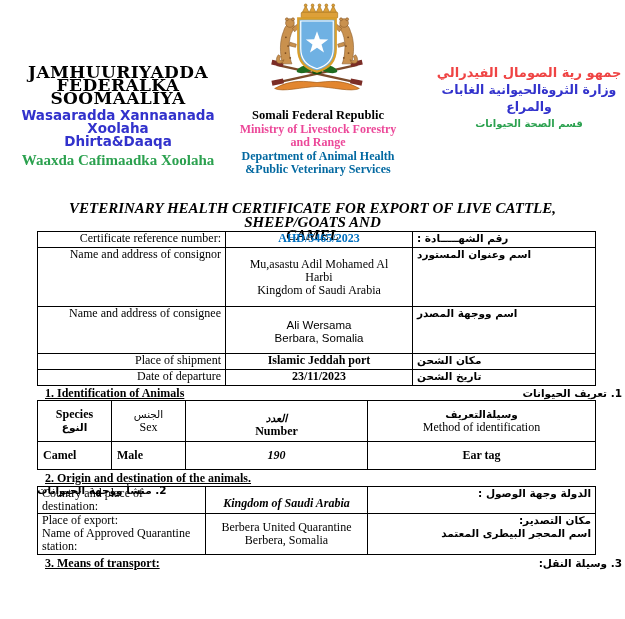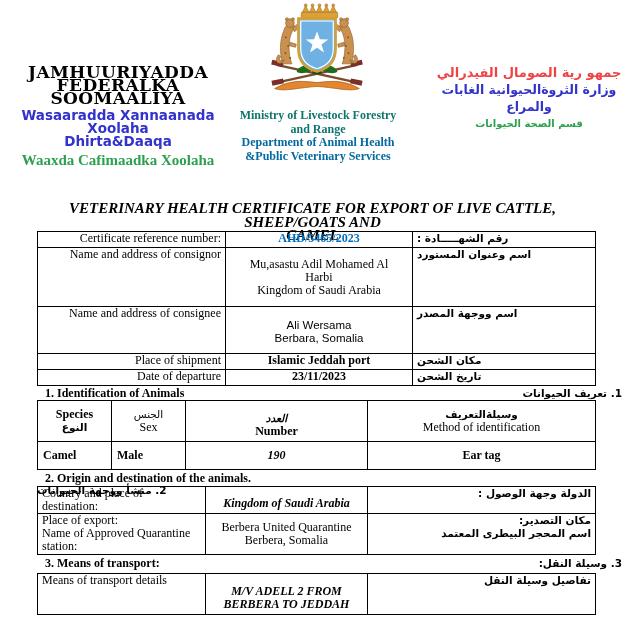--- a/index.html
+++ b/index.html
@@ -21,21 +21,21 @@
   .hdr-left .dept{
     font-family:"Liberation Serif", serif;font-weight:bold;font-size:15px;
     color:#2ba14f;margin-top:4px;
   }
   .emblem{position:absolute;left:253px;top:2px;width:128px;height:104px;}
   .hdr-center{
     position:absolute;left:227px;top:109px;width:182px;text-align:center;
     font-weight:bold;font-size:12px;line-height:13.5px;
   }
   .hdr-center .rep{color:#000;font-size:12.5px;}
-  .hdr-center .min{color:#0f766e;}
+  .hdr-center .min{color:#ec4899;}
   .hdr-center .dep{color:#0369a1;}
   .hdr-right{
     position:absolute;left:435px;top:64px;width:188px;text-align:center;
     font-family:"DejaVu Sans", sans-serif;font-weight:bold;direction:rtl;
   }
   .hdr-right .rep{font-size:13px;color:#ef4444;line-height:17px;}
   .hdr-right .min{font-size:12.5px;color:#3232cc;line-height:17px;}
   .hdr-right .dep{font-size:10px;color:#2ba14f;margin-top:3px;}
   
   .title{
@@ -65,21 +65,21 @@
   table.ident td{vertical-align:middle;text-align:center;}
   table.ident td.cell-l{text-align:left;padding-left:5px;}
   .hdr2{font-family:"DejaVu Sans", sans-serif;font-weight:normal;font-size:10.5px;direction:rtl;}
   .hdr2.bold{font-weight:bold;}
   
   .sec-head{
     position:absolute;left:37px;width:585px;display:flex;
     justify-content:space-between;align-items:flex-start;
     font-weight:bold;font-size:12px;line-height:12px;
   }
-  .sec-head .en{padding-left:8px;}
+  .sec-head .en{padding-left:8px;text-decoration:underline;}
   .sec-head .ar{
     font-family:"DejaVu Sans", sans-serif;font-size:10.5px;direction:rtl;
   }
   
   #tableA{top:231px;} #head1{top:387px;} #tableB{top:400px;}
   #head2{top:472px;flex-direction:column;} #tableC{top:486px;} #head3{top:557px;} #tableD{top:573px;}
 </style>
 </head>
 <body>
 
@@ -157,20 +157,21 @@
       <rect x="49" y="9.5" width="37" height="6" rx="1"></rect>
     </g>
 
     <path d="M46,16 L84,16 L84,47 Q84,65 65,70 Q46,65 46,47 Z" fill="#6fb1e3" stroke="#d99e2b" stroke-width="2.4"></path>
     <path d="M48.5,18.5 L81.5,18.5 L81.5,46.5 Q81.5,62.5 65,67 Q48.5,62.5 48.5,46.5 Z" fill="none" stroke="#ffffff" stroke-width="1.2"></path>
 
     <polygon fill="#ffffff" points="65,29 67.9,37.1 76.4,37.3 69.6,42.4 72.1,50.6 65,45.7 57.9,50.6 60.4,42.4 53.6,37.3 62.1,37.1"></polygon>
   </svg>
 
   <div class="hdr-center">
+    <div class="rep">Somali Federal Republic</div>
     <div class="min pre">Ministry of Livestock Forestry
 and Range</div>
     <div class="dep pre">Department of Animal Health
 &amp;Public Veterinary Services</div>
   </div>
 
   <div class="hdr-right">
     <div class="rep">جمهو رية الصومال الفيدرالي</div>
     <div class="min pre">وزارة الثروةالحيوانية الغابات
 والمراع</div>
@@ -285,29 +286,14 @@
 اسم المحجر البيطرى المعتمد</td>
     </tr>
   </tbody>
     </table>
 
   <div class="sec-head" id="head3">
     <span class="en">3.  Means of transport:</span>
     <span class="ar" dir="rtl">3. وسيلة النقل:</span>
   </div>
 
-  <table class="doc" id="tableD">
-    <colgroup>
-        <col style="width:168px">
-        <col style="width:162px">
-        <col style="width:228px">
-      </colgroup>
-    <tbody>
-        <tr>
-      <td class="lab-l" style="height:40px">Means of transport details</td>
-      <td class="val b i pre" style="vertical-align:middle;padding-top:8px">M/V ADELL 2 FROM
-BERBERA TO JEDDAH</td>
-      <td class="ar ar-right" dir="rtl">تفاصيل وسيلة النقل</td>
-    </tr>
-  </tbody>
-    </table>
 
 </div>
 
 </body></html>

